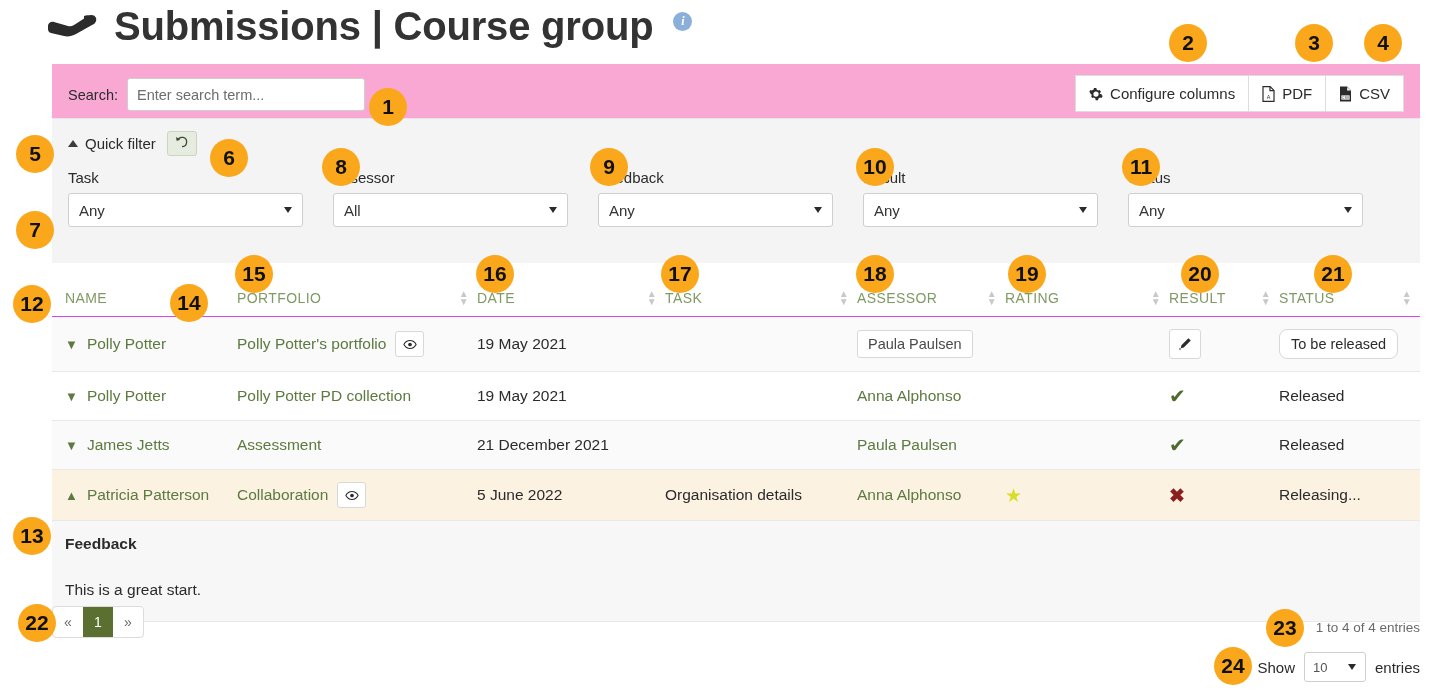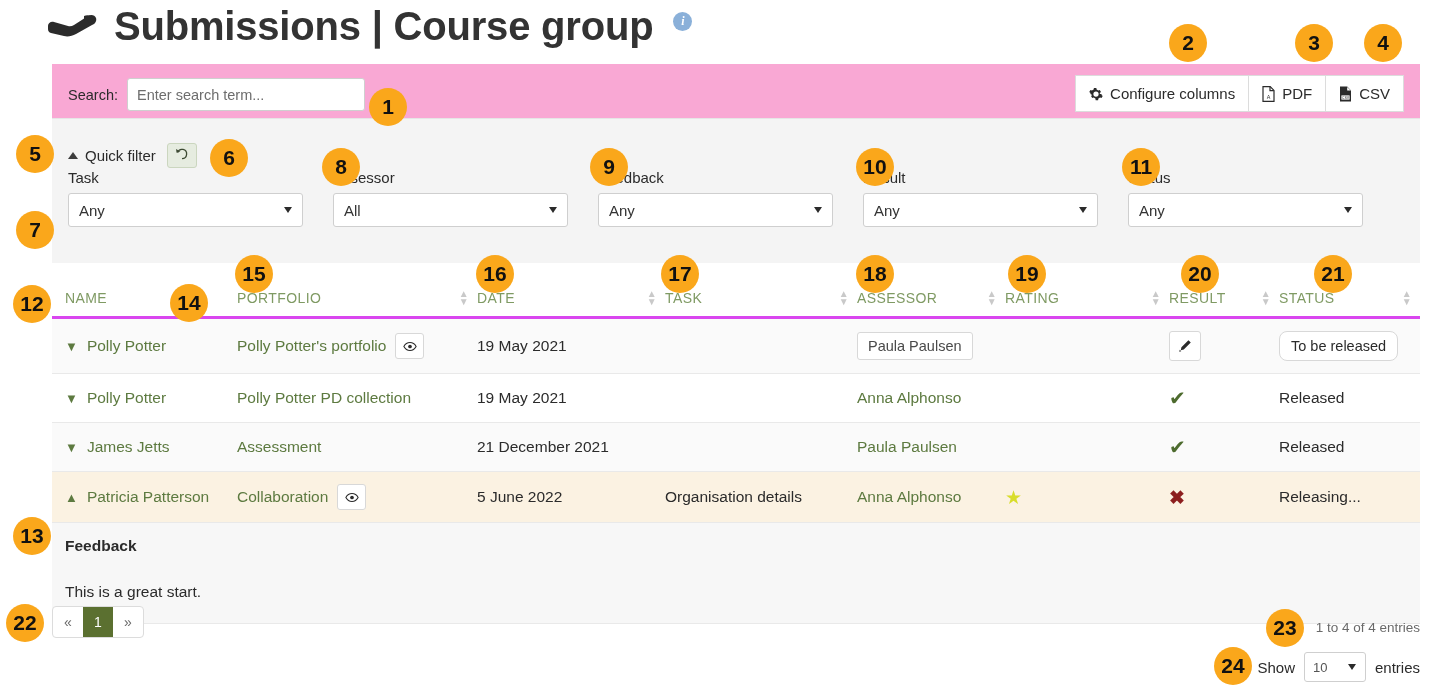--- a/index.html
+++ b/index.html
@@ -66,21 +66,21 @@
   .tbtn:last-child { border-right: 1px solid #dcdcdc; }
   .tbtn svg { display: block; }
 
   
   .filter-panel {
     position: absolute; left: 52px; top: 119px;
     width: 1368px; height: 144px;
     background: #f4f4f4;
   }
   .qf-header {
-    position: absolute; left: 16px; top: 24px;
+    position: absolute; left: 16px; top: 12px;
     display: flex; align-items: center; gap: 11px;
   }
   .qf-toggle {
     display: flex; align-items: center; gap: 7px;
     font-size: 15px; color: #2b2b2b; cursor: pointer;
   }
   .caret-up {
     width: 0; height: 0; display: inline-block;
     border-left: 5.5px solid transparent;
     border-right: 5.5px solid transparent;
@@ -119,21 +119,21 @@
   }
 
   
   .tbl { position: absolute; left: 52px; top: 286px; width: 1368px; }
   table { width: 100%; border-collapse: collapse; table-layout: fixed; }
   thead th {
     text-align: left; font-weight: 400;
     font-size: 14px; letter-spacing: 0.4px;
     color: #7f9a63; text-transform: uppercase;
     padding: 4px 0 10px 0;
-    border-bottom: 3px solid #d946ef;
+    border-bottom: 1px solid #d946ef;
     position: relative;
   }
   .th-inner { display: flex; align-items: center; justify-content: space-between; }
   .sorticon { color: #c9c9c9; line-height: 0.8; font-size: 10px; padding-right: 8px; }
   .sorticon div { display: block; }
 
   tbody td {
     font-size: 15.5px; color: #2b2b2b;
     padding: 12px 0; vertical-align: middle;
     border-bottom: 1px solid #e9e9e9;
@@ -577,16 +577,16 @@
     <div class="badge" style="left: 13px; top: 285px;">12</div>
     <div class="badge" style="left: 13px; top: 517px;">13</div>
     <div class="badge" style="left: 170px; top: 284px;">14</div>
     <div class="badge" style="left: 235px; top: 255px;">15</div>
     <div class="badge" style="left: 476px; top: 255px;">16</div>
     <div class="badge" style="left: 661px; top: 255px;">17</div>
     <div class="badge" style="left: 856px; top: 255px;">18</div>
     <div class="badge" style="left: 1008px; top: 255px;">19</div>
     <div class="badge" style="left: 1181px; top: 255px;">20</div>
     <div class="badge" style="left: 1314px; top: 255px;">21</div>
-    <div class="badge" style="left: 6px; top: 604px; text-align: right;">22</div>
+    <div class="badge" style="left: 18px; top: 604px; text-align: right;">22</div>
     <div class="badge" style="left: 1266px; top: 609px;">23</div>
     <div class="badge" style="left: 1214px; top: 647px;">24</div>
   </div>
 
 </body></html>

